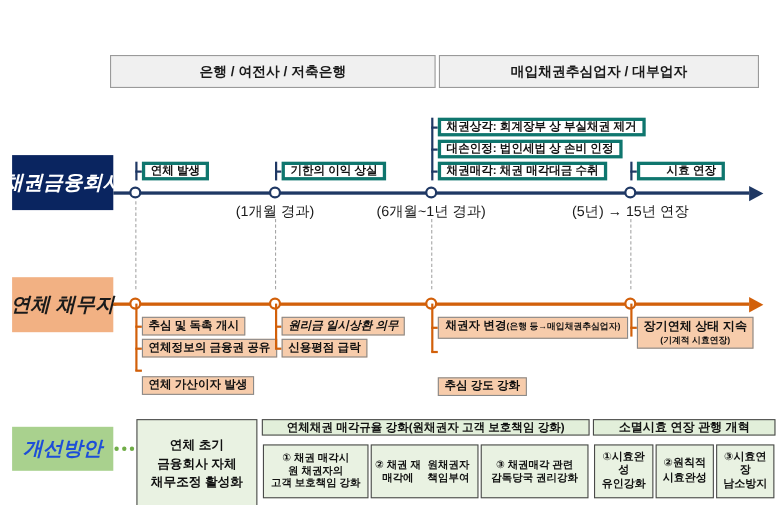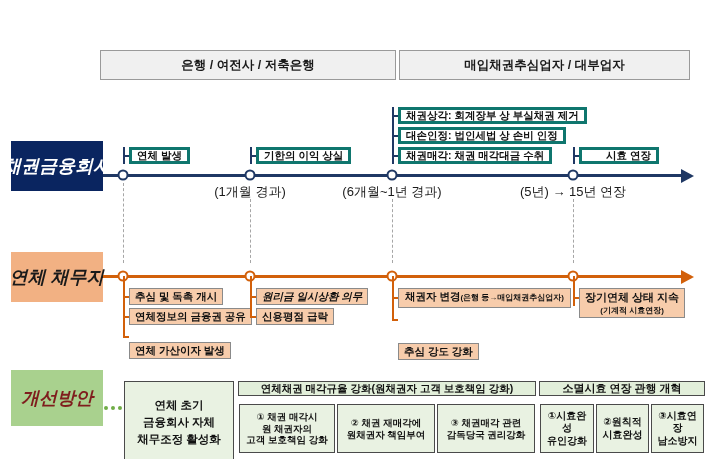--- a/index.html
+++ b/index.html
@@ -35,22 +35,22 @@
   }
   #label-creditor {
     left: 11px; top: 141px; width: 92px; height: 50px;
     background: #0a2560; color: #ffffff;
   }
   #label-debtor {
     left: 11px; top: 252px; width: 92px; height: 50px;
     background: #f2b183; color: #1a1a1a;
   }
   #label-plan {
-    left: 11px; top: 370px; width: 92px; height: 56px;
-    background: #a9d18e; color: #7f1d1d;
+    left: 11px; top: 388px; width: 92px; height: 40px;
+    background: #a9d18e; color: #1d4ed8;
   }
 
   
   .axis { position: absolute; height: 3px; }
   #axis-creditor { left: 103px; top: 174px; width: 578px; background: #1f3864; }
   #axis-debtor   { left: 103px; top: 275px; width: 578px; background: #d2600a; }
   .axis-head {
     position: absolute; width: 0; height: 0;
     border-top: 7px solid transparent; border-bottom: 7px solid transparent;
   }
@@ -204,21 +204,21 @@
         <div>연체 초기</div>
         <div>금융회사 자체</div>
         <div>채무조정 활성화</div>
       </div>
       <div class="grp-head" style="left: 238px; top: 381px; width: 298px; font-size: 10.5px;">연체채권 매각규율 강화(원채권자 고객 보호책임 강화)</div>
       <div class="grp-cell" style="left: 239px; top: 404px; width: 96px; height: 49px; flex-direction: column;">
         <div>① 채권 매각시</div>
         <div>원 채권자의</div>
         <div>고객 보호책임 강화</div>
       </div>
-      <div class="grp-cell" style="left: 337px; top: 404px; width: 98px; height: 49px; flex-direction: column;">
+      <div class="grp-cell" style="left: 337px; top: 404px; width: 98px; height: 49px; flex-direction: row;">
         <div>② 채권 재매각에</div>
         <div>원채권자 책임부여</div>
       </div>
       <div class="grp-cell" style="left: 437px; top: 404px; width: 98px; height: 49px; flex-direction: column;">
         <div>③ 채권매각 관련</div>
         <div>감독당국 권리강화</div>
       </div>
       <div class="grp-head" style="left: 539px; top: 381px; width: 166px;">소멸시효 연장 관행 개혁</div>
       <div class="grp-cell" style="left: 540px; top: 404px; width: 54px; height: 49px; flex-direction: column; font-size: 10px;">
         <div>①시효완성</div>

